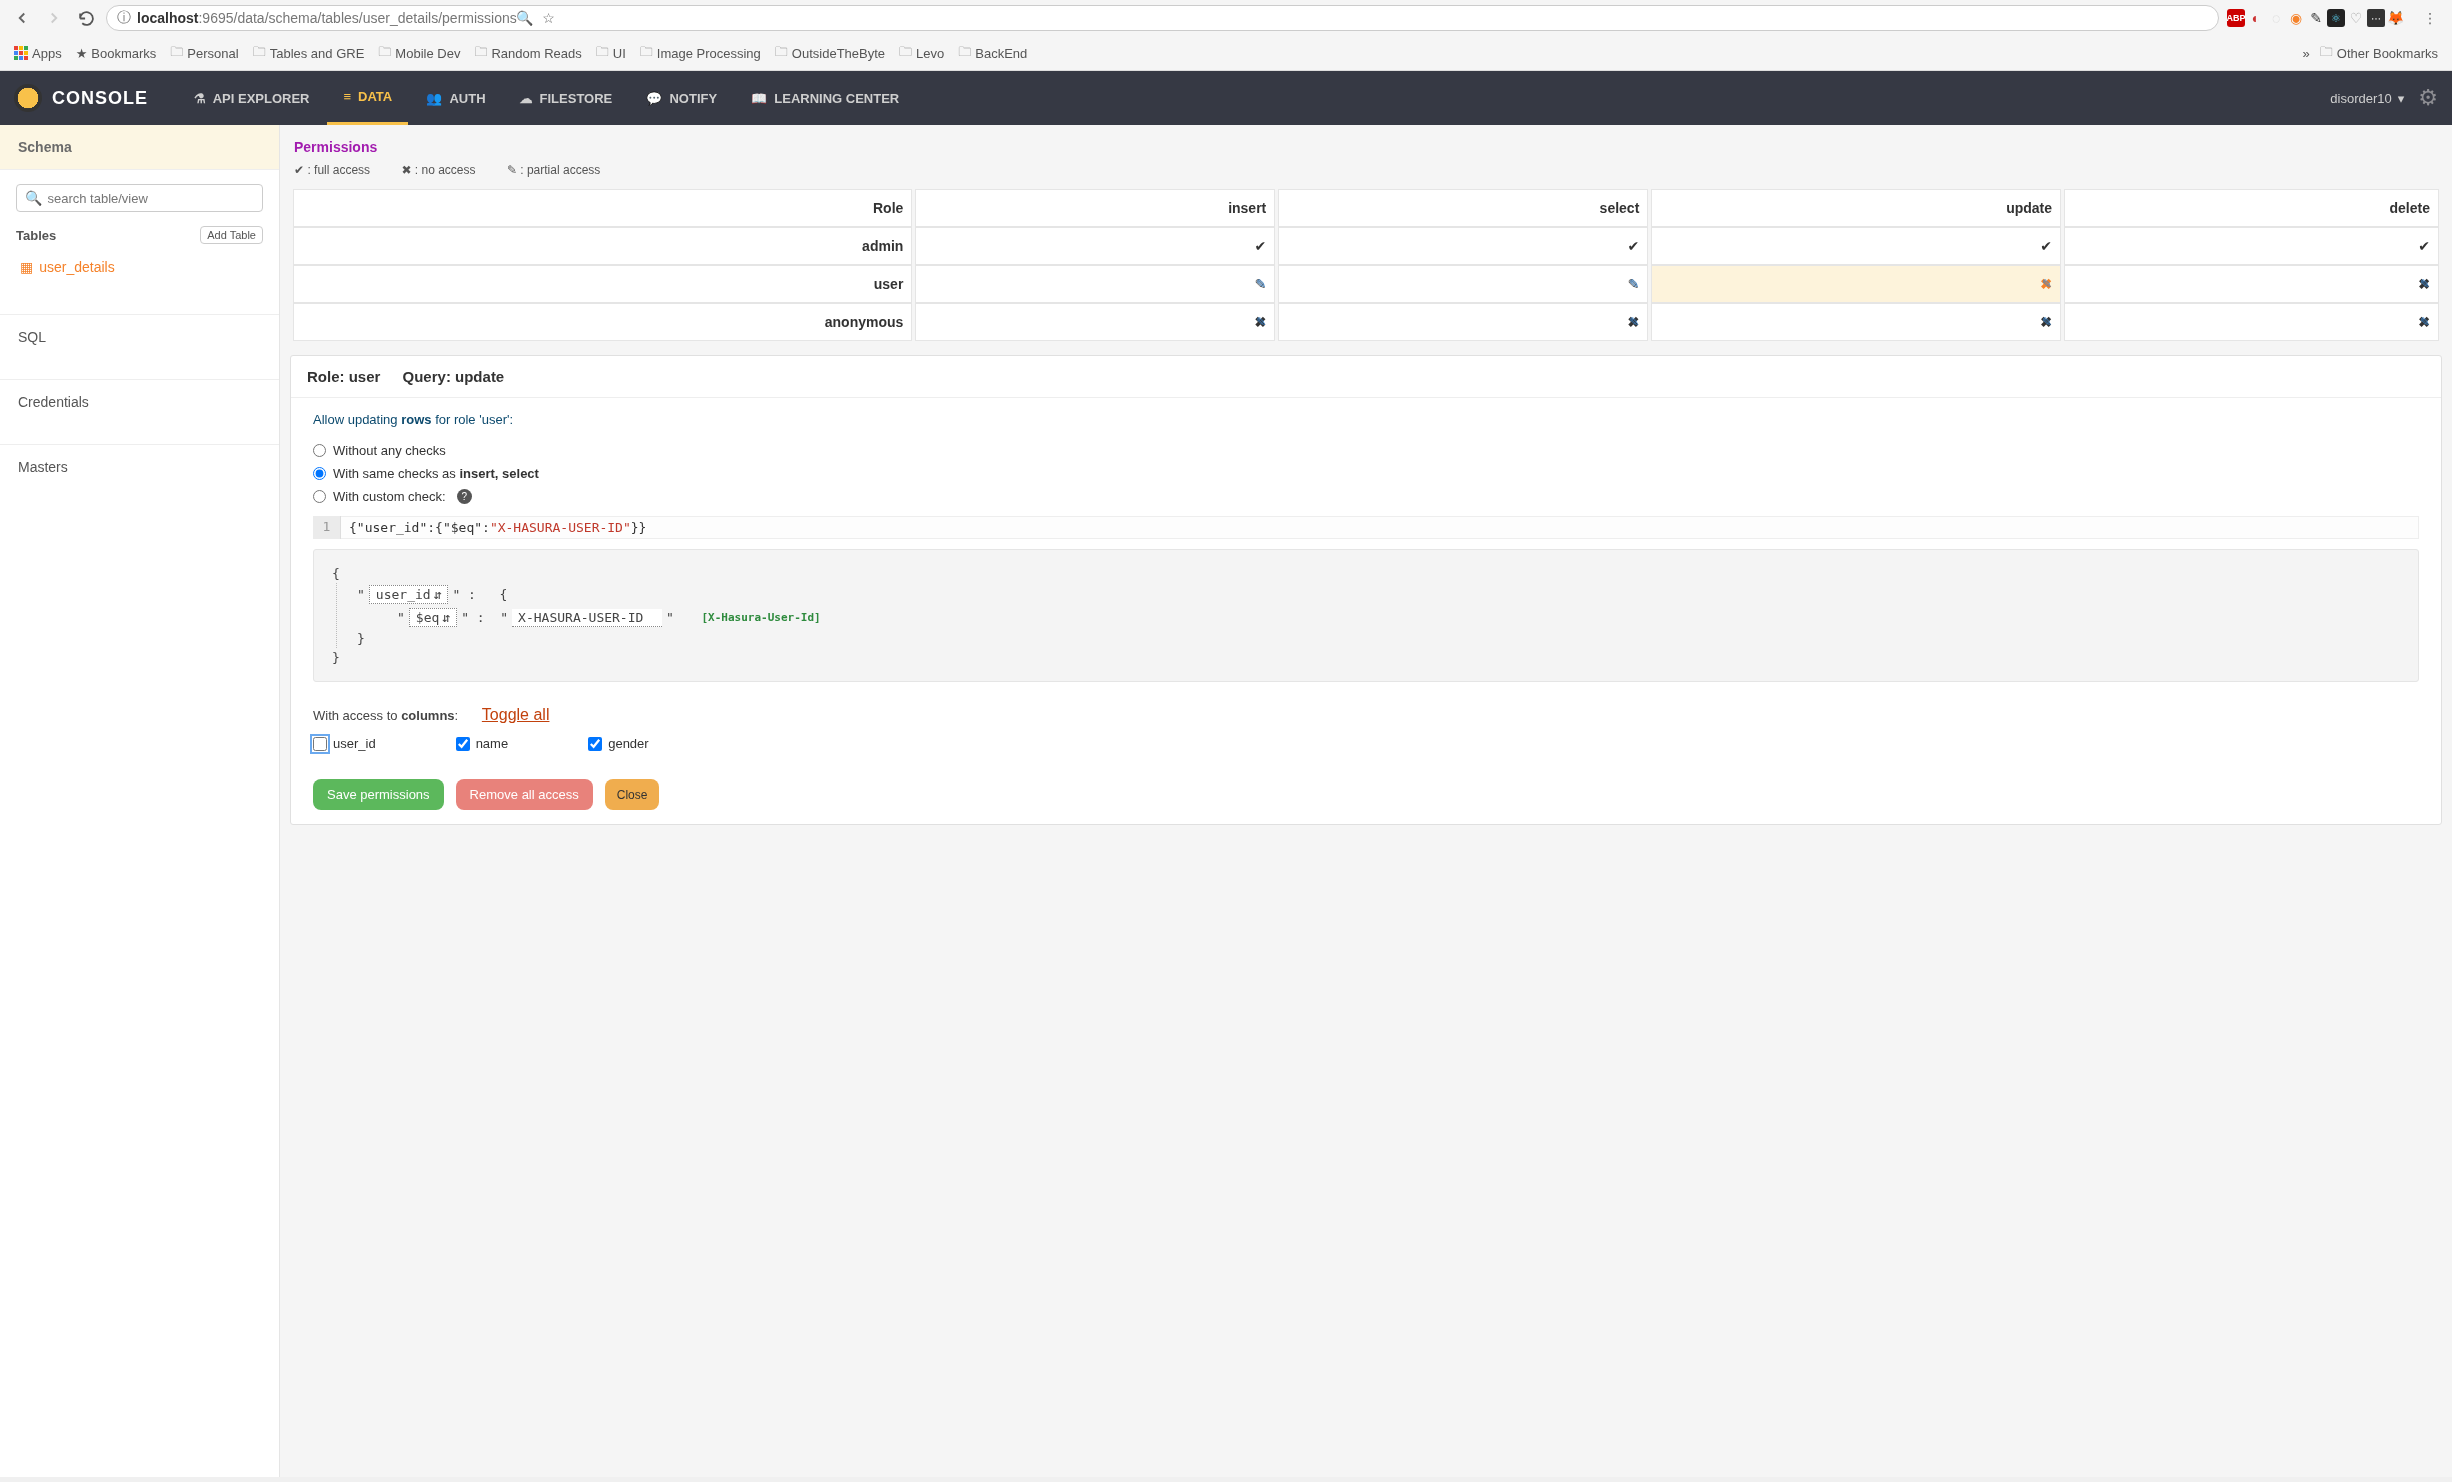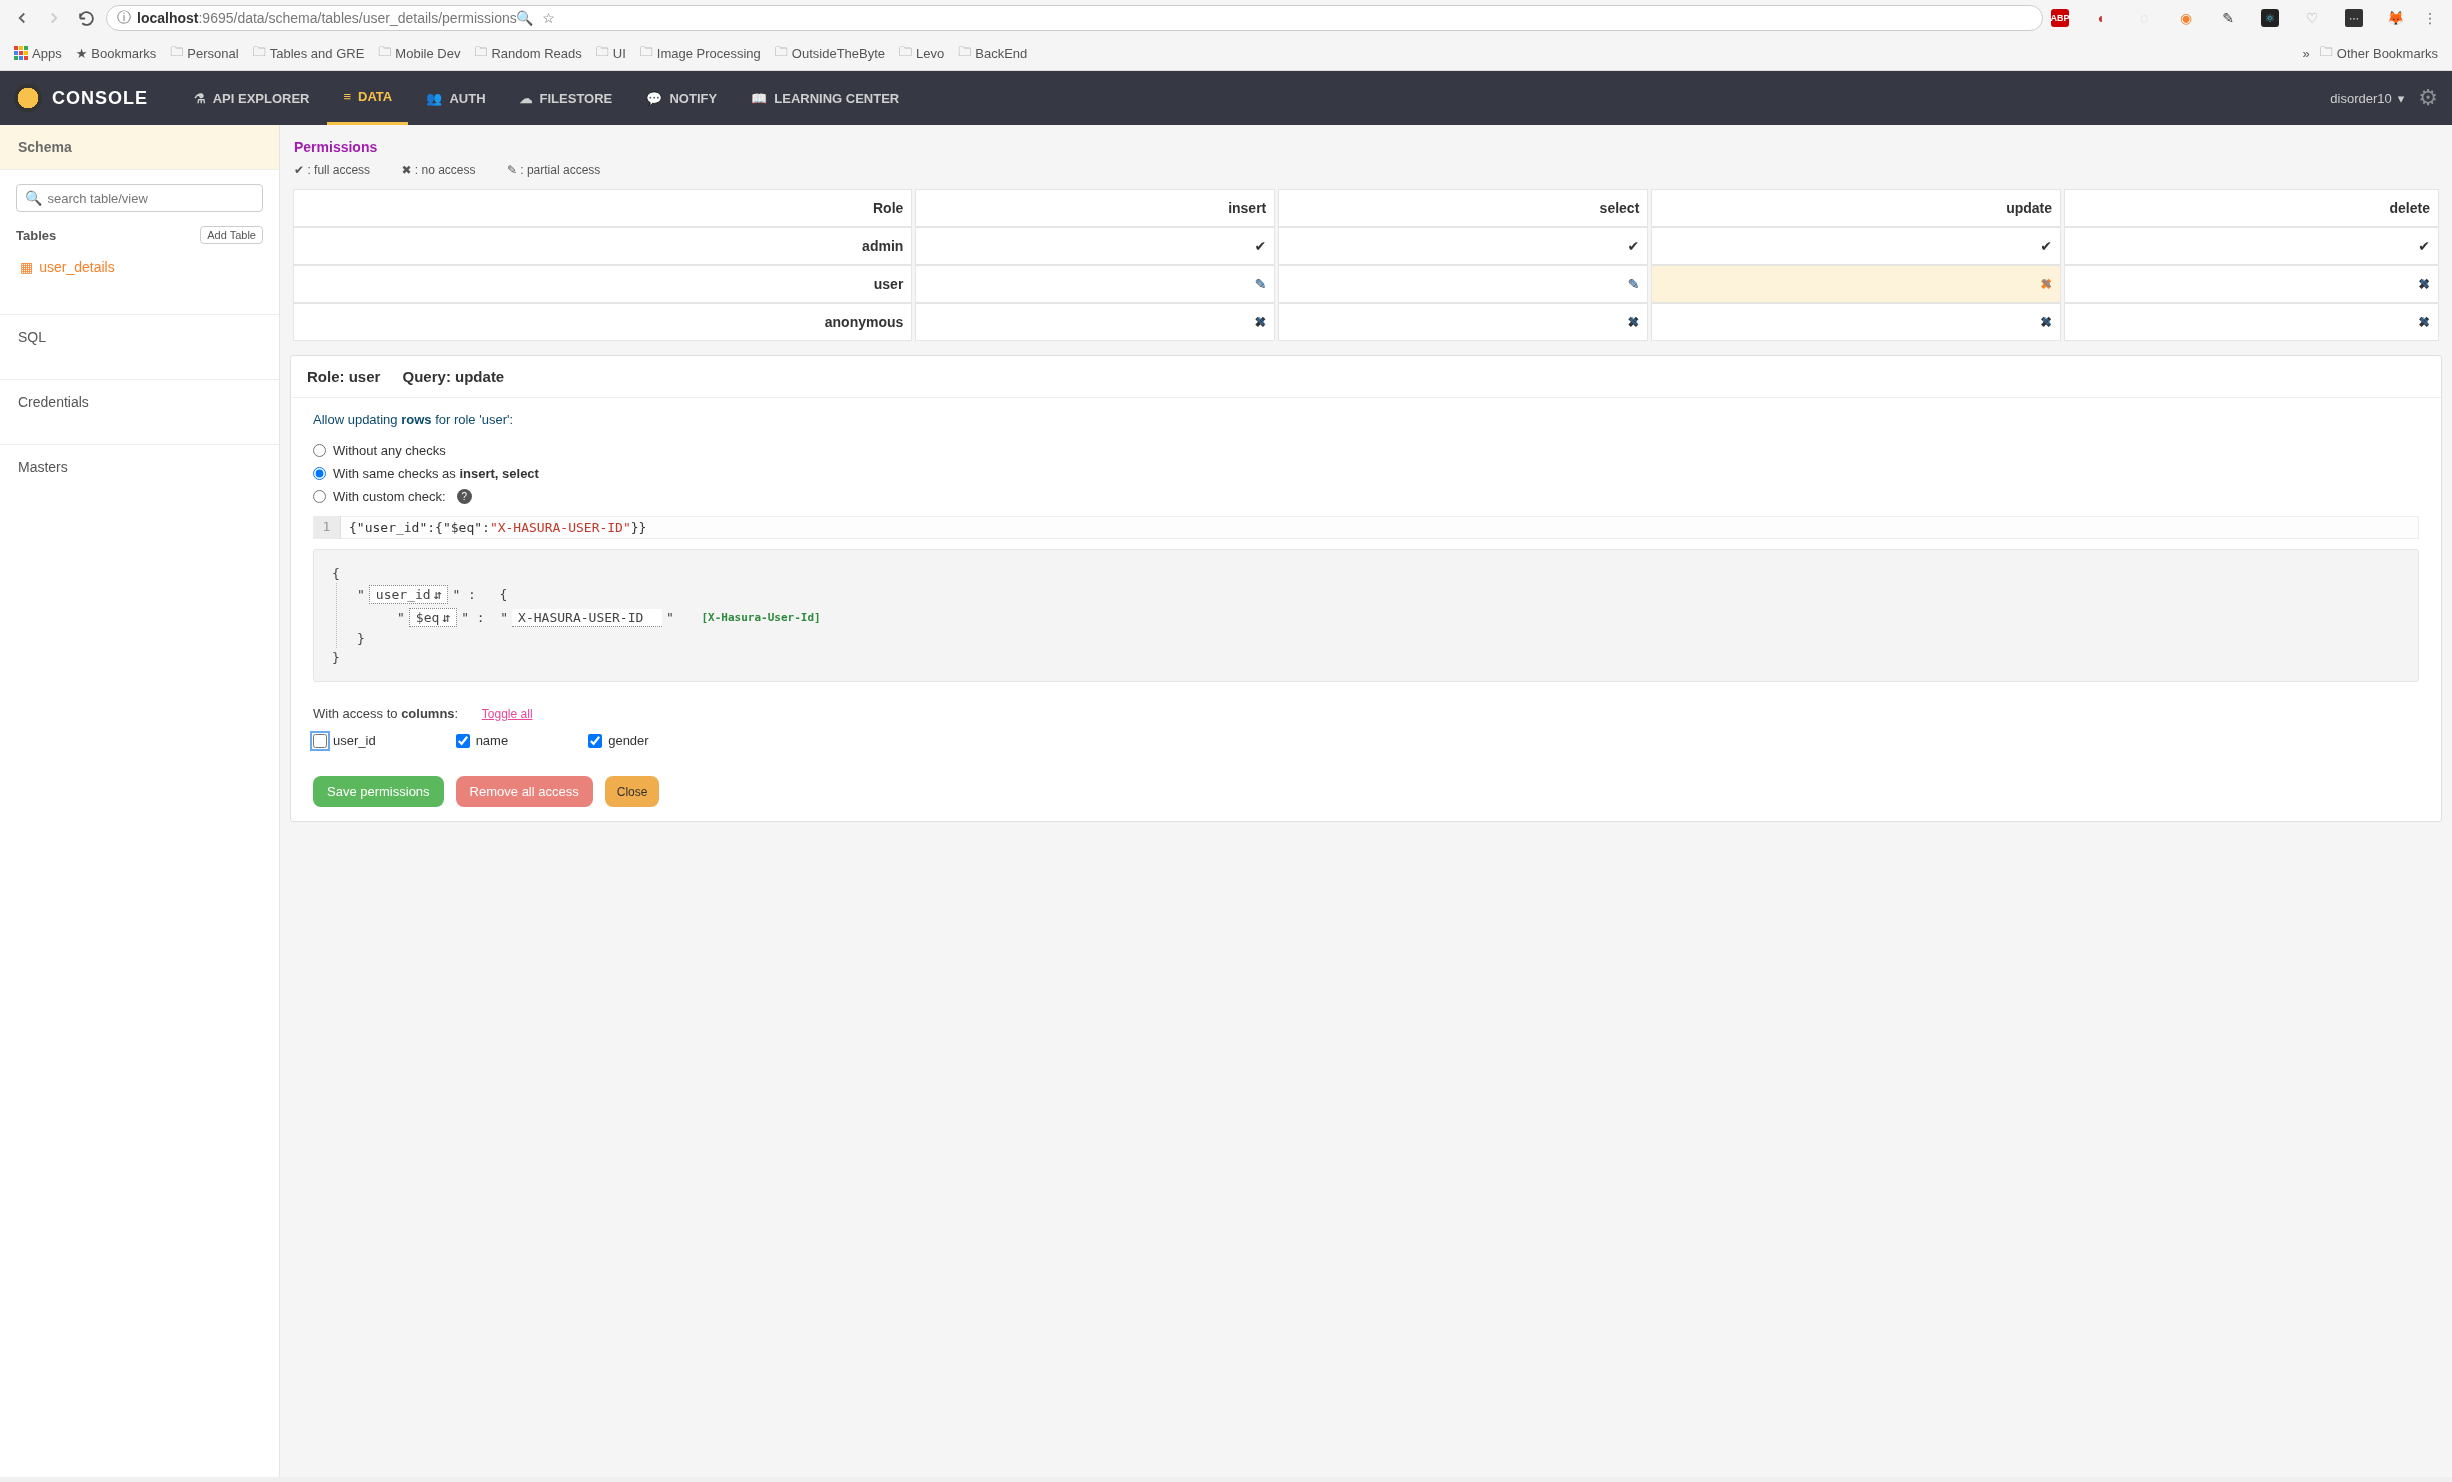--- a/index.html
+++ b/index.html
@@ -6,21 +6,21 @@
     body { font-family: -apple-system, BlinkMacSystemFont, "Segoe UI", Arial, sans-serif; font-size: 14px; color: #333; background: #f0f0f0; }
     
     
     .browser-chrome { background: #f5f5f5; border-bottom: 1px solid #ddd; }
     .addr-bar { display: flex; align-items: center; padding: 5px 10px; gap: 8px; }
     .nav-btn { width: 24px; height: 24px; display: flex; align-items:center; justify-content:center; color: #666; cursor: pointer; border-radius: 50%; }
     .nav-btn.disabled { color: #ccc; }
     .addr-field { flex: 1; display: flex; align-items: center; border: 1px solid #ccc; border-radius: 15px; padding: 3px 10px; background: #fff; font-size: 14px; color: #333; }
     .addr-icons-left { color: #777; margin-right: 6px; }
     .addr-right { display:flex; align-items:center; gap: 8px; color: #666; }
-    .ext-icons { display:flex; gap: 24px; align-items:center; padding-right:5px;}
+    .ext-icons { display:flex; gap: 2px; align-items:center; padding-right:5px;}
     .ext-icon { width:18px; height:18px; display:flex; align-items:center; justify-content:center; font-size:14px;}
     .abp { background:#c00; color:#fff; border-radius:3px; font-size:9px; font-weight:bold; padding:2px 2px; }
     
     .bookmarks-bar { display:flex; align-items:center; padding: 4px 10px; gap: 6px; font-size: 13px; color:#555; }
     .bk-item { display:flex; align-items:center; gap:4px; padding:2px 4px; cursor:pointer; }
     .folder-icon { color: #888; }
     .apps-icon { display:inline-grid; grid-template-columns:repeat(3,4px); grid-template-rows:repeat(3,4px); gap:1px;}
     .apps-icon span { width:4px;height:4px;}
     .apps-icon span:nth-child(1){background:#ea4335;} .apps-icon span:nth-child(2){background:#fbbc05;}
     .apps-icon span:nth-child(3){background:#34a853;} .apps-icon span:nth-child(4){background:#4285f4;}
@@ -90,21 +90,21 @@
     
     .builder { background:#f4f4f4; border:1px solid #e5e5e5; border-radius:3px; padding:14px 18px; margin-top:10px; font-family:Menlo,Consolas,monospace; font-size:13px; color:#444;}
     .builder-line { padding:2px 0; display:flex; align-items:center; gap:4px;}
     .indent1 { padding-left:20px; border-left:1px dotted #bbb; margin-left:4px;}
     .indent2 { padding-left:40px; }
     .sel-box { border:1px dotted #888; padding:1px 6px; background:#fff; display:inline-flex; align-items:center; gap:3px;}
     .txt-box { border-bottom:1px dotted #888; padding:1px 6px; background:#fff; min-width:150px; display:inline-block;}
     .hint { color:#2e8b3d; font-size:11px; font-weight:bold;}
     
     .columns-hd { color:#444; font-size:13px; margin:24px 0 12px 0;}
-    .columns-hd a { color:#ec4899; text-decoration:underline; margin-left:20px; font-size:12px; cursor:pointer;}
+    .columns-hd a { color:#c2410c; text-decoration:underline; margin-left:20px; font-size:16px; cursor:pointer;}
     .cols-row { display:flex; gap:80px; font-size:13px;}
     .col-cb { display:flex; align-items:center; gap:6px; }
     .col-cb input { width:14px; height:14px; cursor:pointer;}
     .cb-hl { outline: 2px solid #6aa9ef; outline-offset:1px;}
     
     .btn-row { display:flex; gap:12px; margin-top:28px; }
     .btn { padding:8px 14px; border-radius:8px; border:none; font-size:13px; cursor:pointer; font-weight:500;}
     .btn-green { background:#5cb85c; color:#fff; }
     .btn-red { background:#e8827b; color:#fff; }
     .btn-yellow { background:#f0ad4e; color:#333; padding:6px 12px; font-size:12px;}

